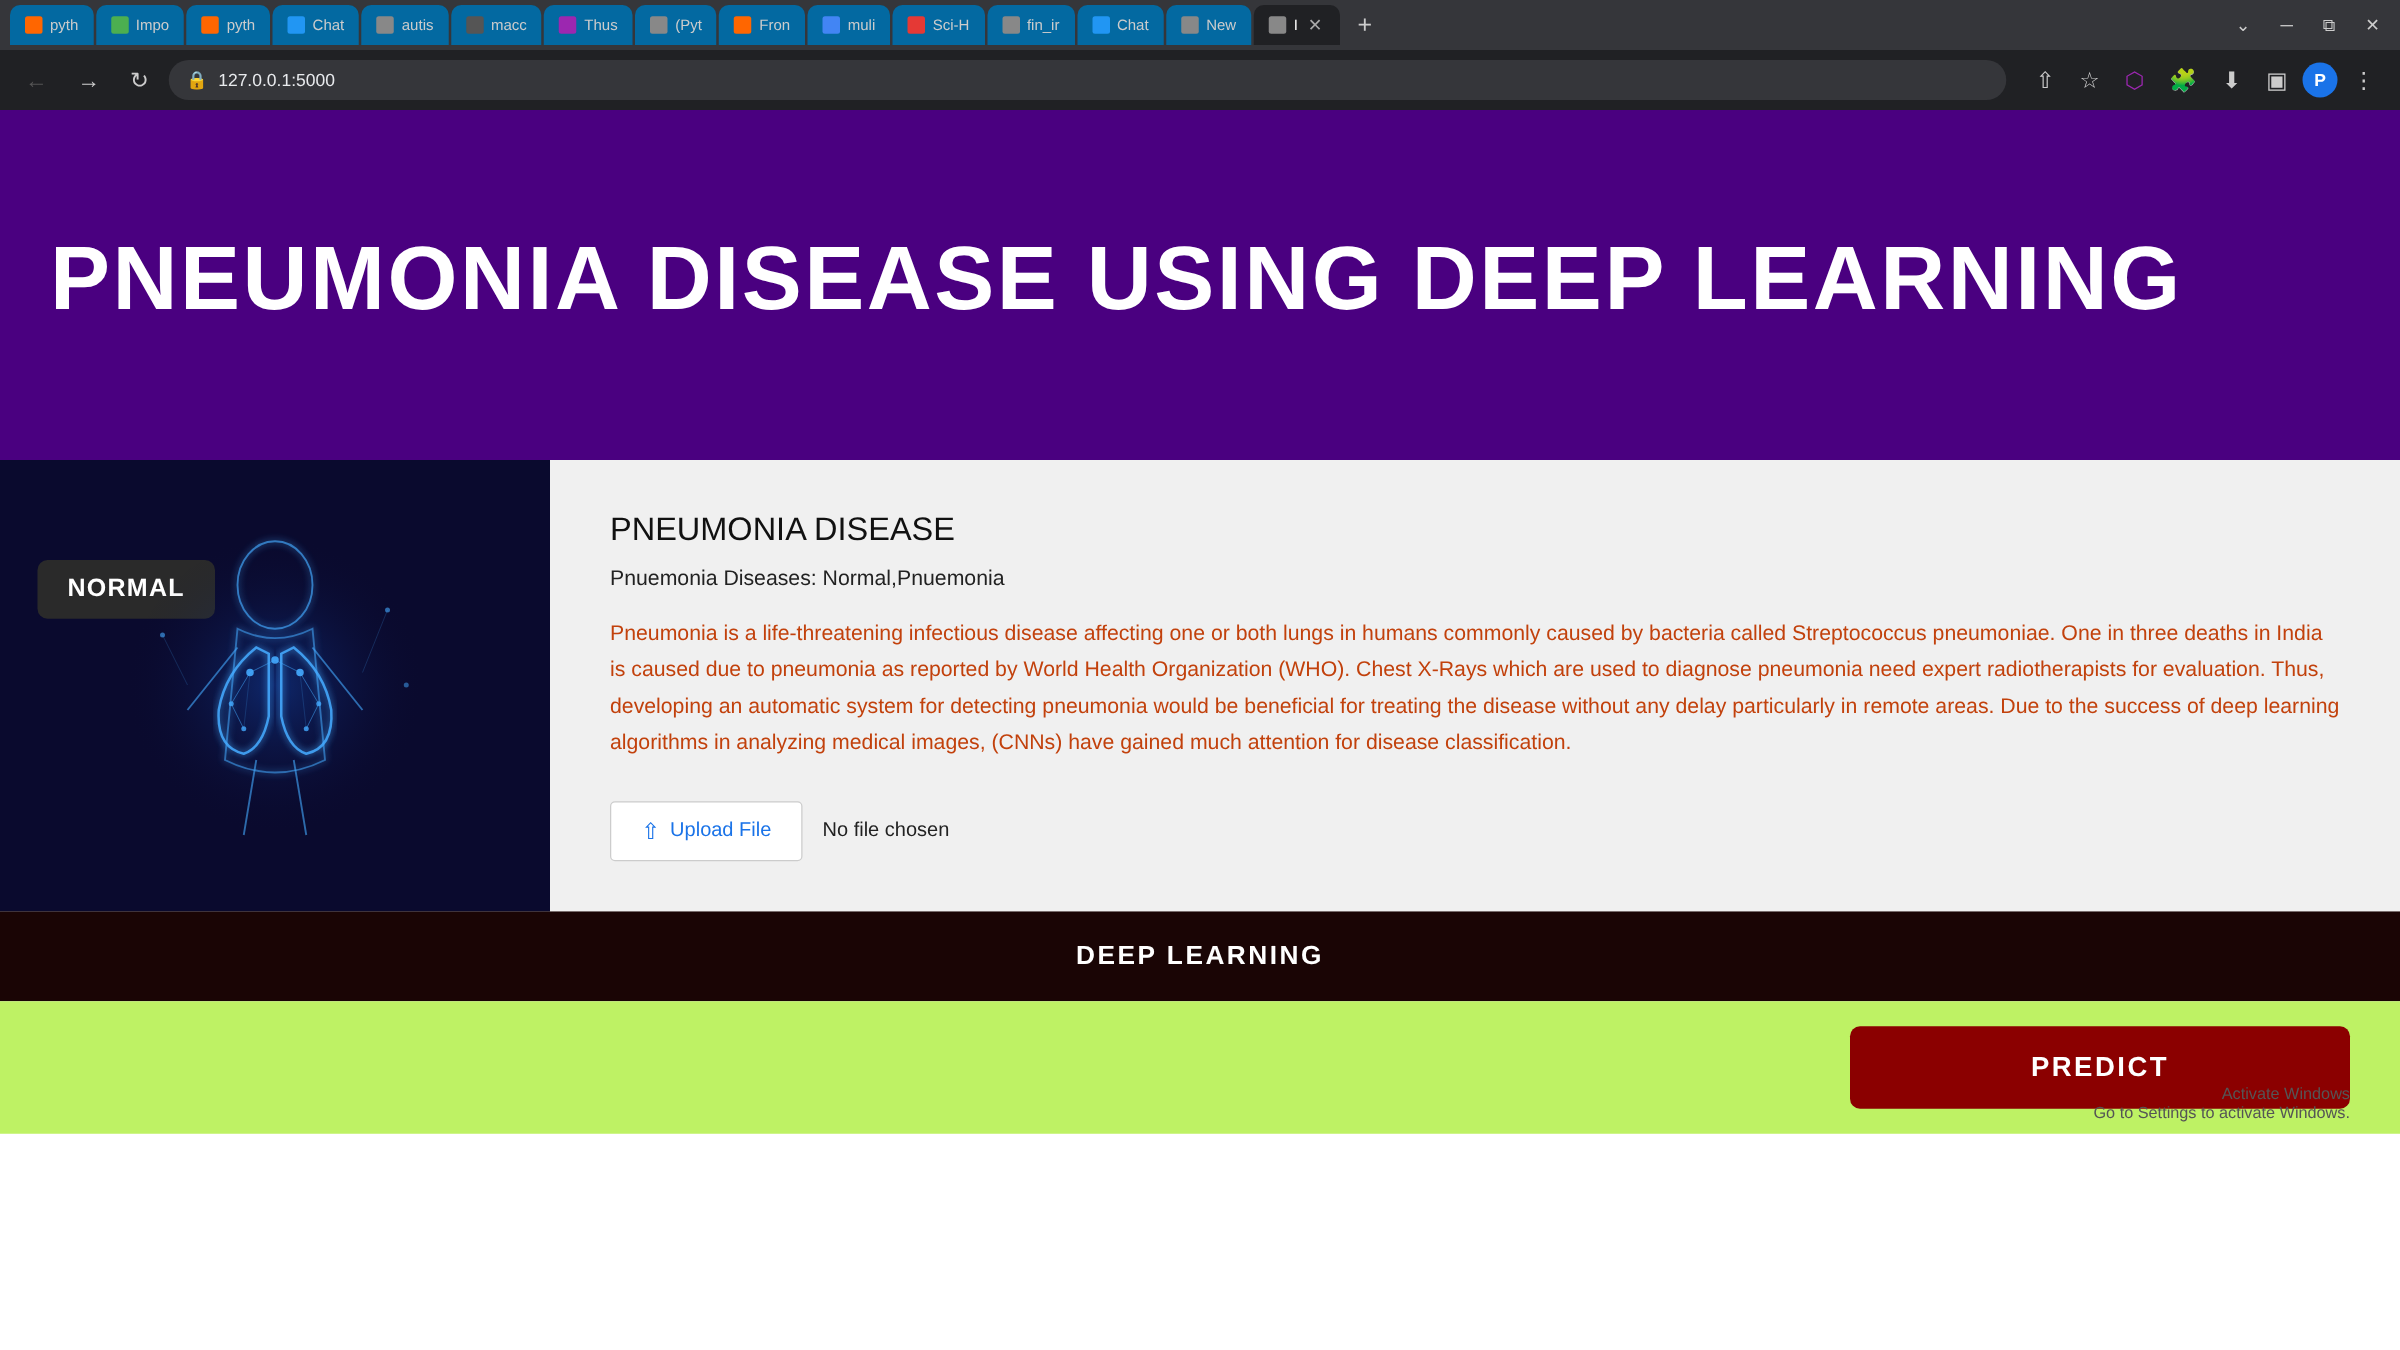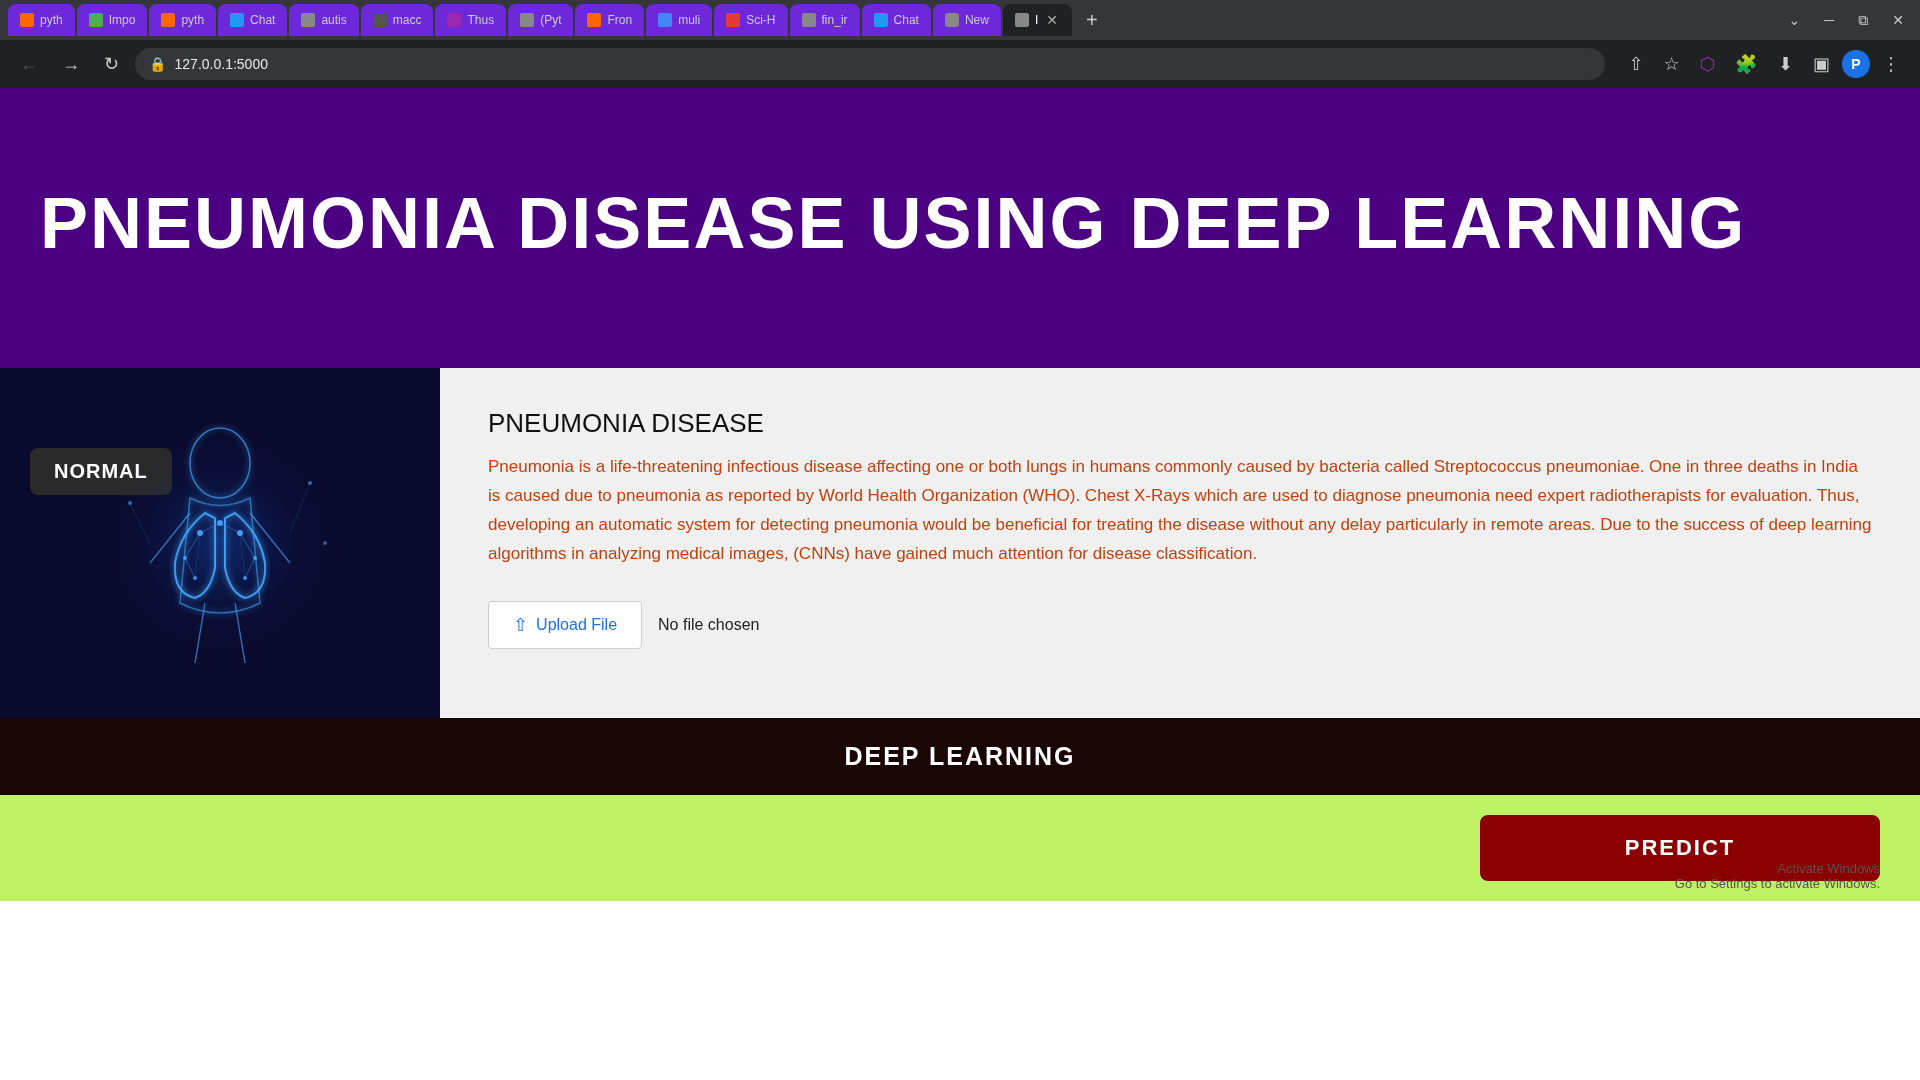--- a/index.html
+++ b/index.html
@@ -19,21 +19,21 @@
       gap: 2px;
     }
     .tab {
       display: flex;
       align-items: center;
       height: 32px;
       padding: 0 12px;
       border-radius: 8px 8px 0 0;
       font-size: 12px;
       color: #ccc;
-      background: #6d28d9;
+      background: #0369a1;
       gap: 6px;
       max-width: 160px;
       white-space: nowrap;
       overflow: hidden;
       text-overflow: ellipsis;
       cursor: pointer;
     }
     .tab.active {
       background: #202124;
       color: #fff;
@@ -268,21 +268,21 @@
 
     .footer-bar {
       background: #1a0505;
       width: 100%;
       padding: 24px;
       text-align: center;
     }
 
     .footer-text {
       color: #fff;
-      font-size: 25px;
+      font-size: 21px;
       font-weight: bold;
       letter-spacing: 2px;
     }
 
     .predict-section {
       display: flex;
       justify-content: flex-end;
       padding: 20px 40px;
       background: #bef264;
       position: relative;
@@ -475,20 +475,21 @@
           <circle cx="245" cy="140" r="2" fill="#4af" opacity="0.5"></circle>
           <line x1="230" y1="80" x2="210" y2="130" stroke="#4af" stroke-width="0.5" opacity="0.3"></line>
           <line x1="50" y1="100" x2="70" y2="140" stroke="#4af" stroke-width="0.5" opacity="0.3"></line>
         </svg>
       </div>
 
     </div>
 
     <div class="right-panel">
       <h2 class="disease-title">PNEUMONIA DISEASE</h2>
+      <p class="disease-subtitle">Pnuemonia Diseases: Normal,Pnuemonia</p>
       <p class="disease-description">Pneumonia is a life-threatening infectious disease affecting one or both lungs in humans commonly caused by bacteria called Streptococcus pneumoniae. One in three deaths in India is caused due to pneumonia as reported by World Health Organization (WHO). Chest X-Rays which are used to diagnose pneumonia need expert radiotherapists for evaluation. Thus, developing an automatic system for detecting pneumonia would be beneficial for treating the disease without any delay particularly in remote areas. Due to the success of deep learning algorithms in analyzing medical images, (CNNs) have gained much attention for disease classification.</p>
 
       <div class="upload-row">
         <label class="upload-btn">
           <span class="upload-icon">⇧</span>
           <span>Upload File</span>
 
         </label>
         <span class="no-file-text">No file chosen</span>
       </div>

